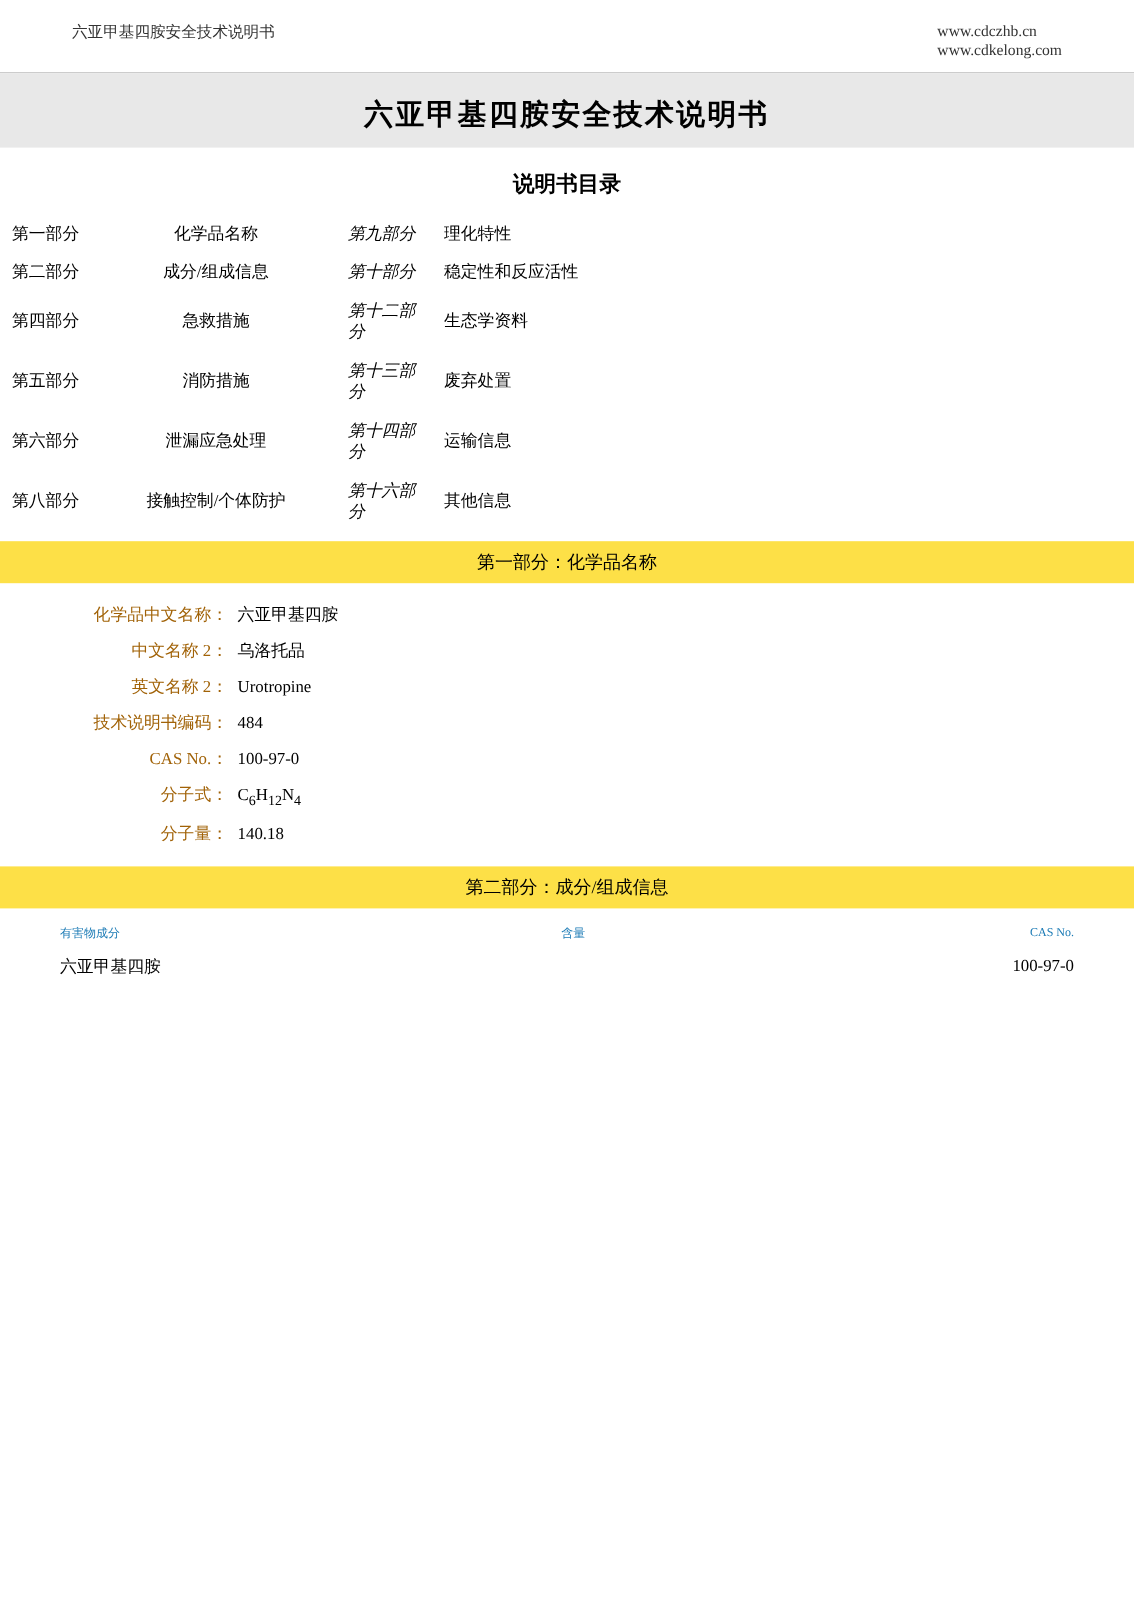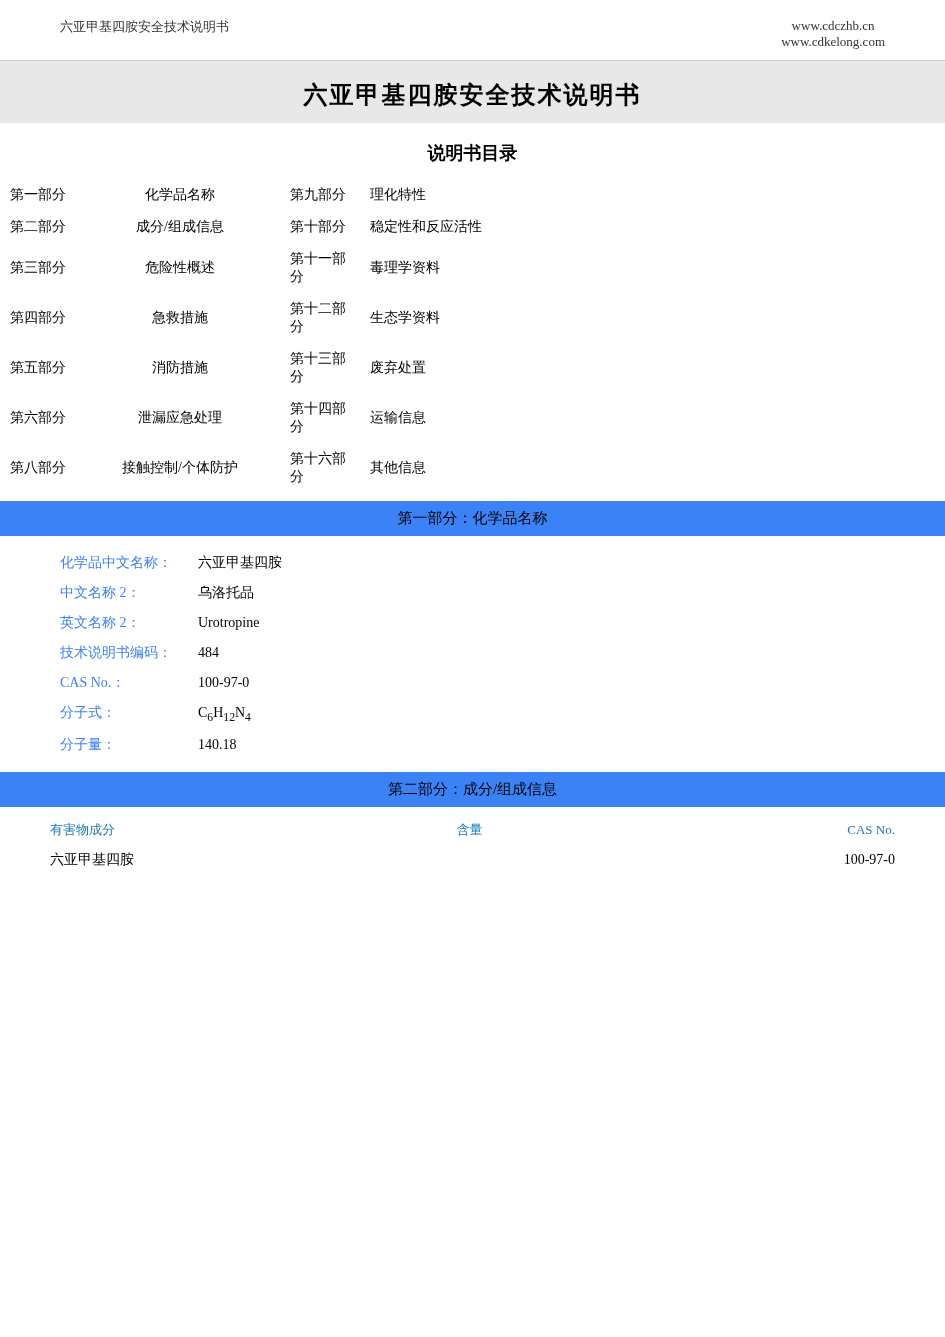--- a/index.html
+++ b/index.html
@@ -22,21 +22,21 @@
       padding: 18px 60px 10px 60px;
       border-bottom: 1px solid #ccc;
     }
     .header-left {
       font-size: 13px;
       color: #333;
     }
     .header-right {
       font-size: 13px;
       color: #333;
-      text-align: center;
+      text-align: left;
     }
     .main-title-section {
       background: #e8e8e8;
       text-align: center;
       padding: 18px 0 12px 0;
       margin-bottom: 8px;
     }
     .main-title {
       font-size: 24px;
       font-weight: bold;
@@ -65,60 +65,62 @@
       color: #000;
     }
     .toc-left-label {
       width: 200px;
       color: #000;
       text-align: center;
     }
     .toc-right-num {
       width: 80px;
       color: #000;
+      font-style: italic;
     }
     .toc-right-label {
       color: #000;
     }
     .section-header {
-      background: #3b82f6;
+      background: #fde047;
       text-align: center;
       padding: 8px 0;
       font-size: 15px;
       color: #000;
       margin: 8px 0;
     }
     .info-block {
       padding: 4px 60px;
     }
     .info-row {
       display: flex;
       align-items: baseline;
       padding: 6px 0;
     }
     .info-label {
-      color: #3b82f6;
+      color: #a16207;
       font-size: 14px;
       min-width: 130px;
+      text-align: right;
       margin-right: 8px;
       white-space: nowrap;
     }
     .info-value {
       color: #000;
       font-size: 14px;
     }
     .components-table {
       width: calc(100% - 80px);
       margin: 0 40px;
       border-collapse: collapse;
     }
     .components-table th {
       color: #1a7ab5;
       font-weight: normal;
-      font-size: 13px;
+      font-size: 10px;
       padding: 6px 10px;
       text-align: left;
     }
     .components-table th:last-child {
       text-align: right;
     }
     .components-table td {
       padding: 6px 10px;
       font-size: 14px;
       color: #000;
@@ -153,26 +155,20 @@
       <td class="toc-right-num">第九部分</td>
       <td class="toc-right-label">理化特性</td>
     </tr>
       <tr>
       <td class="toc-left-num">第二部分</td>
       <td class="toc-left-label">成分/组成信息</td>
       <td class="toc-right-num">第十部分</td>
       <td class="toc-right-label">稳定性和反应活性</td>
     </tr>
       <tr>
-      <td class="toc-left-num">第三部分</td>
-      <td class="toc-left-label">危险性概述</td>
-      <td class="toc-right-num">第十一部分</td>
-      <td class="toc-right-label">毒理学资料</td>
-    </tr>
-      <tr>
       <td class="toc-left-num">第四部分</td>
       <td class="toc-left-label">急救措施</td>
       <td class="toc-right-num">第十二部分</td>
       <td class="toc-right-label">生态学资料</td>
     </tr>
       <tr>
       <td class="toc-left-num">第五部分</td>
       <td class="toc-left-label">消防措施</td>
       <td class="toc-right-num">第十三部分</td>
       <td class="toc-right-label">废弃处置</td>

